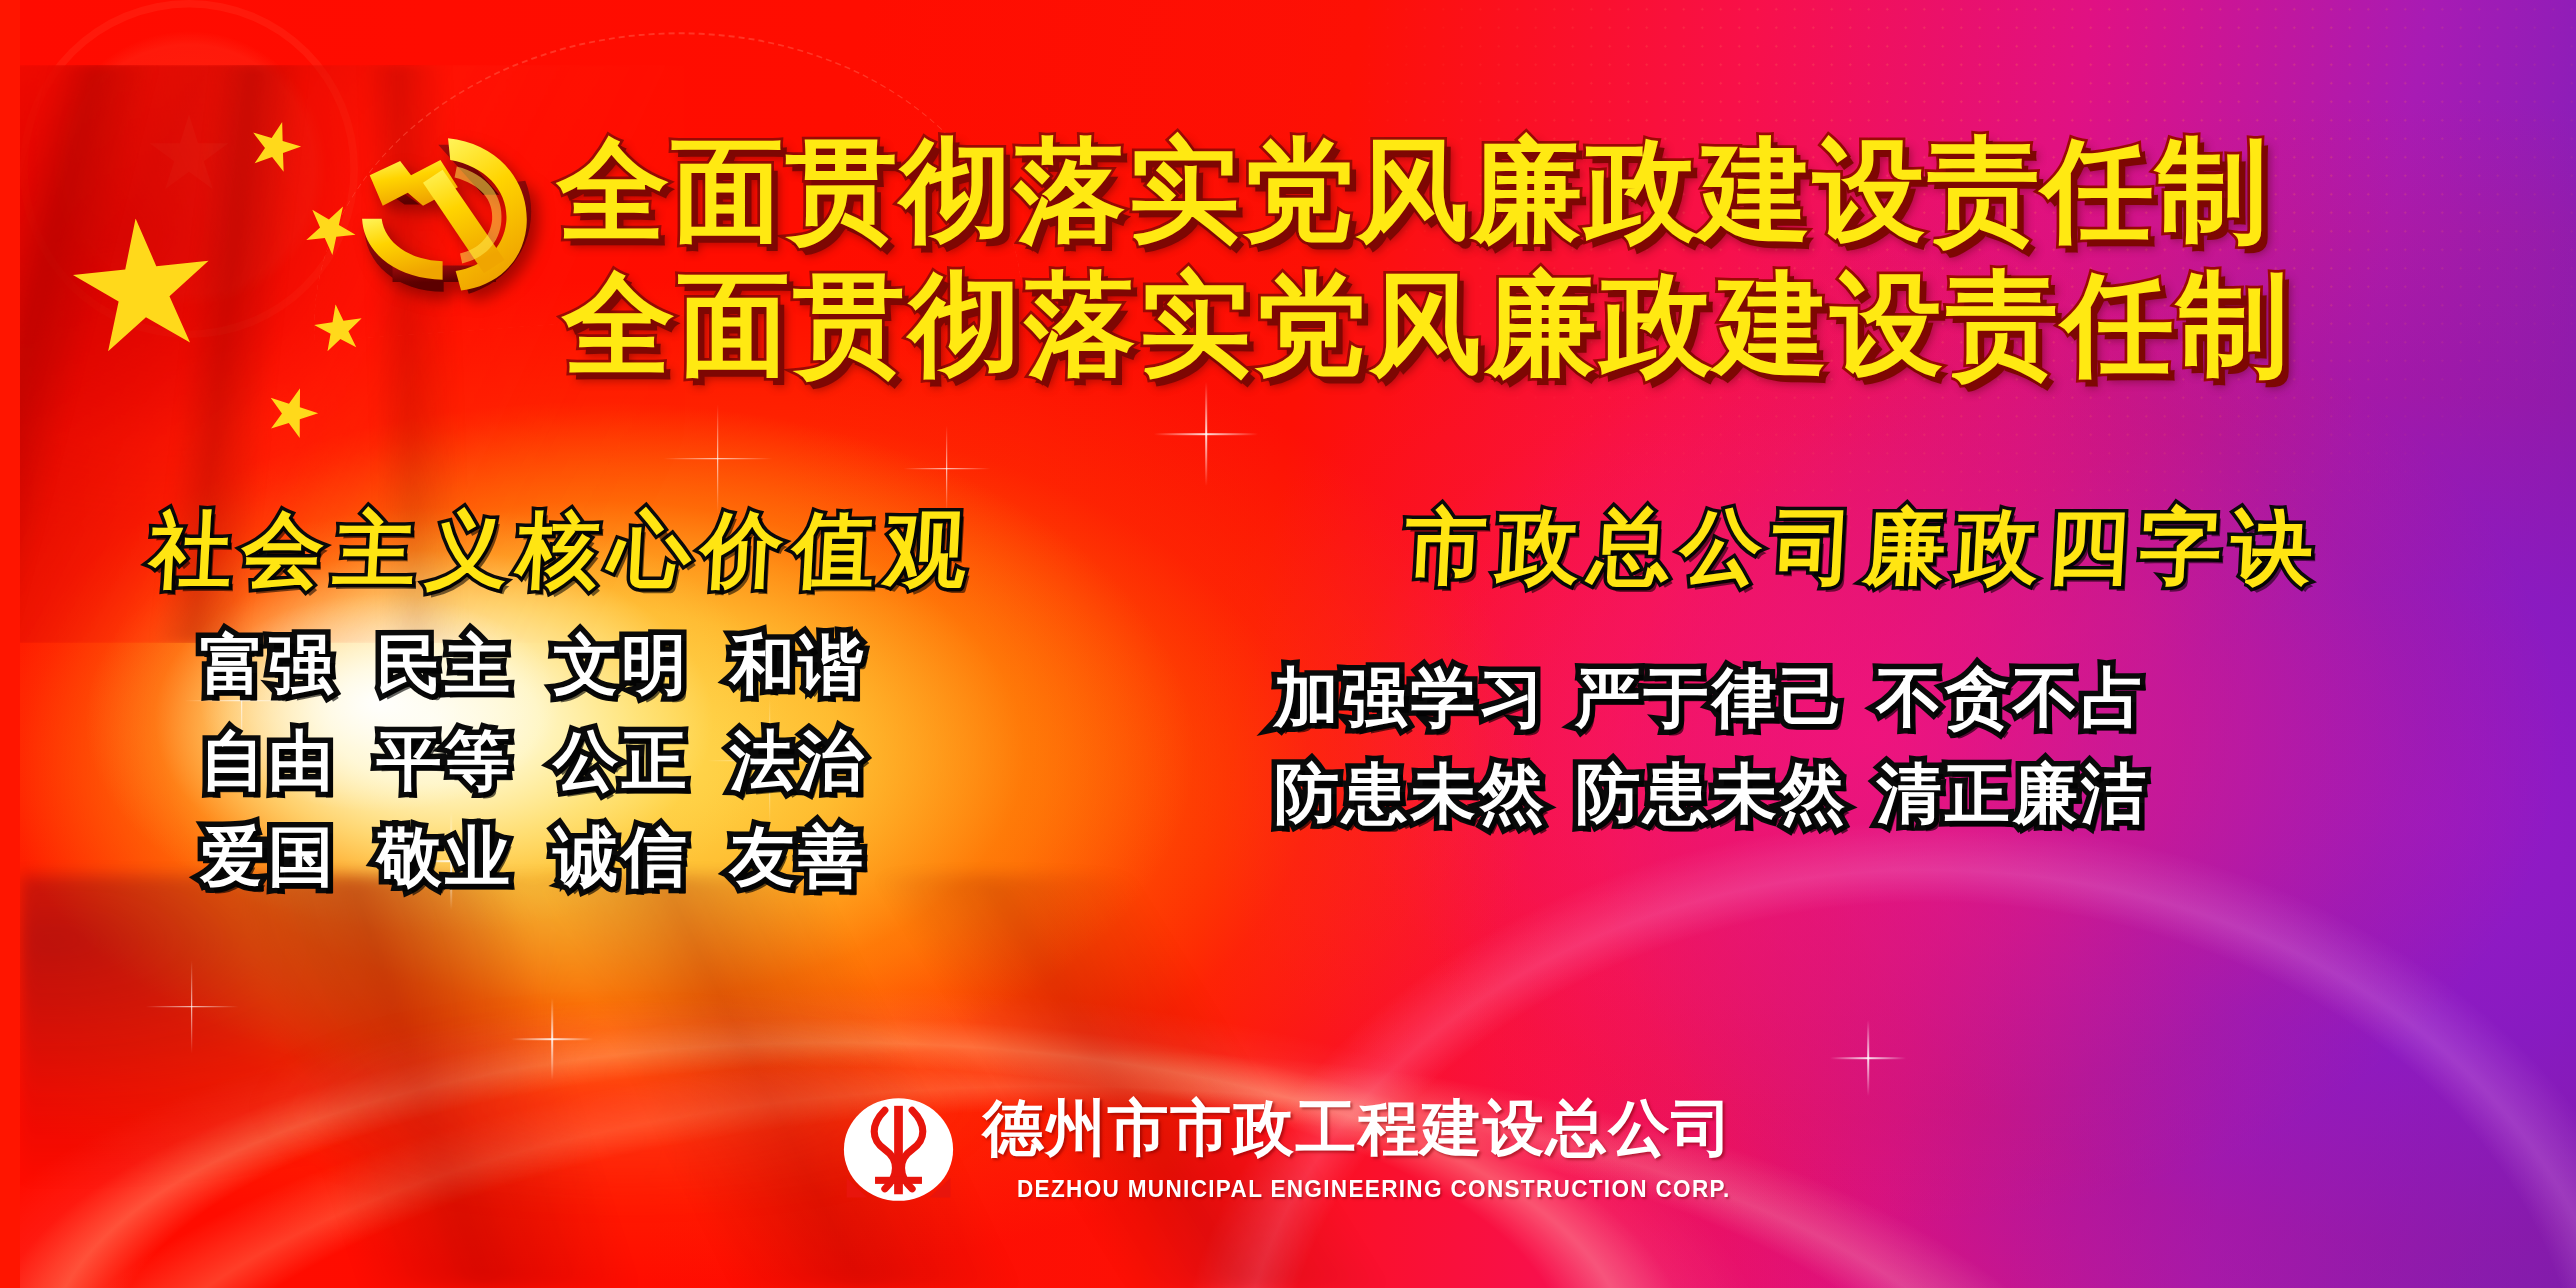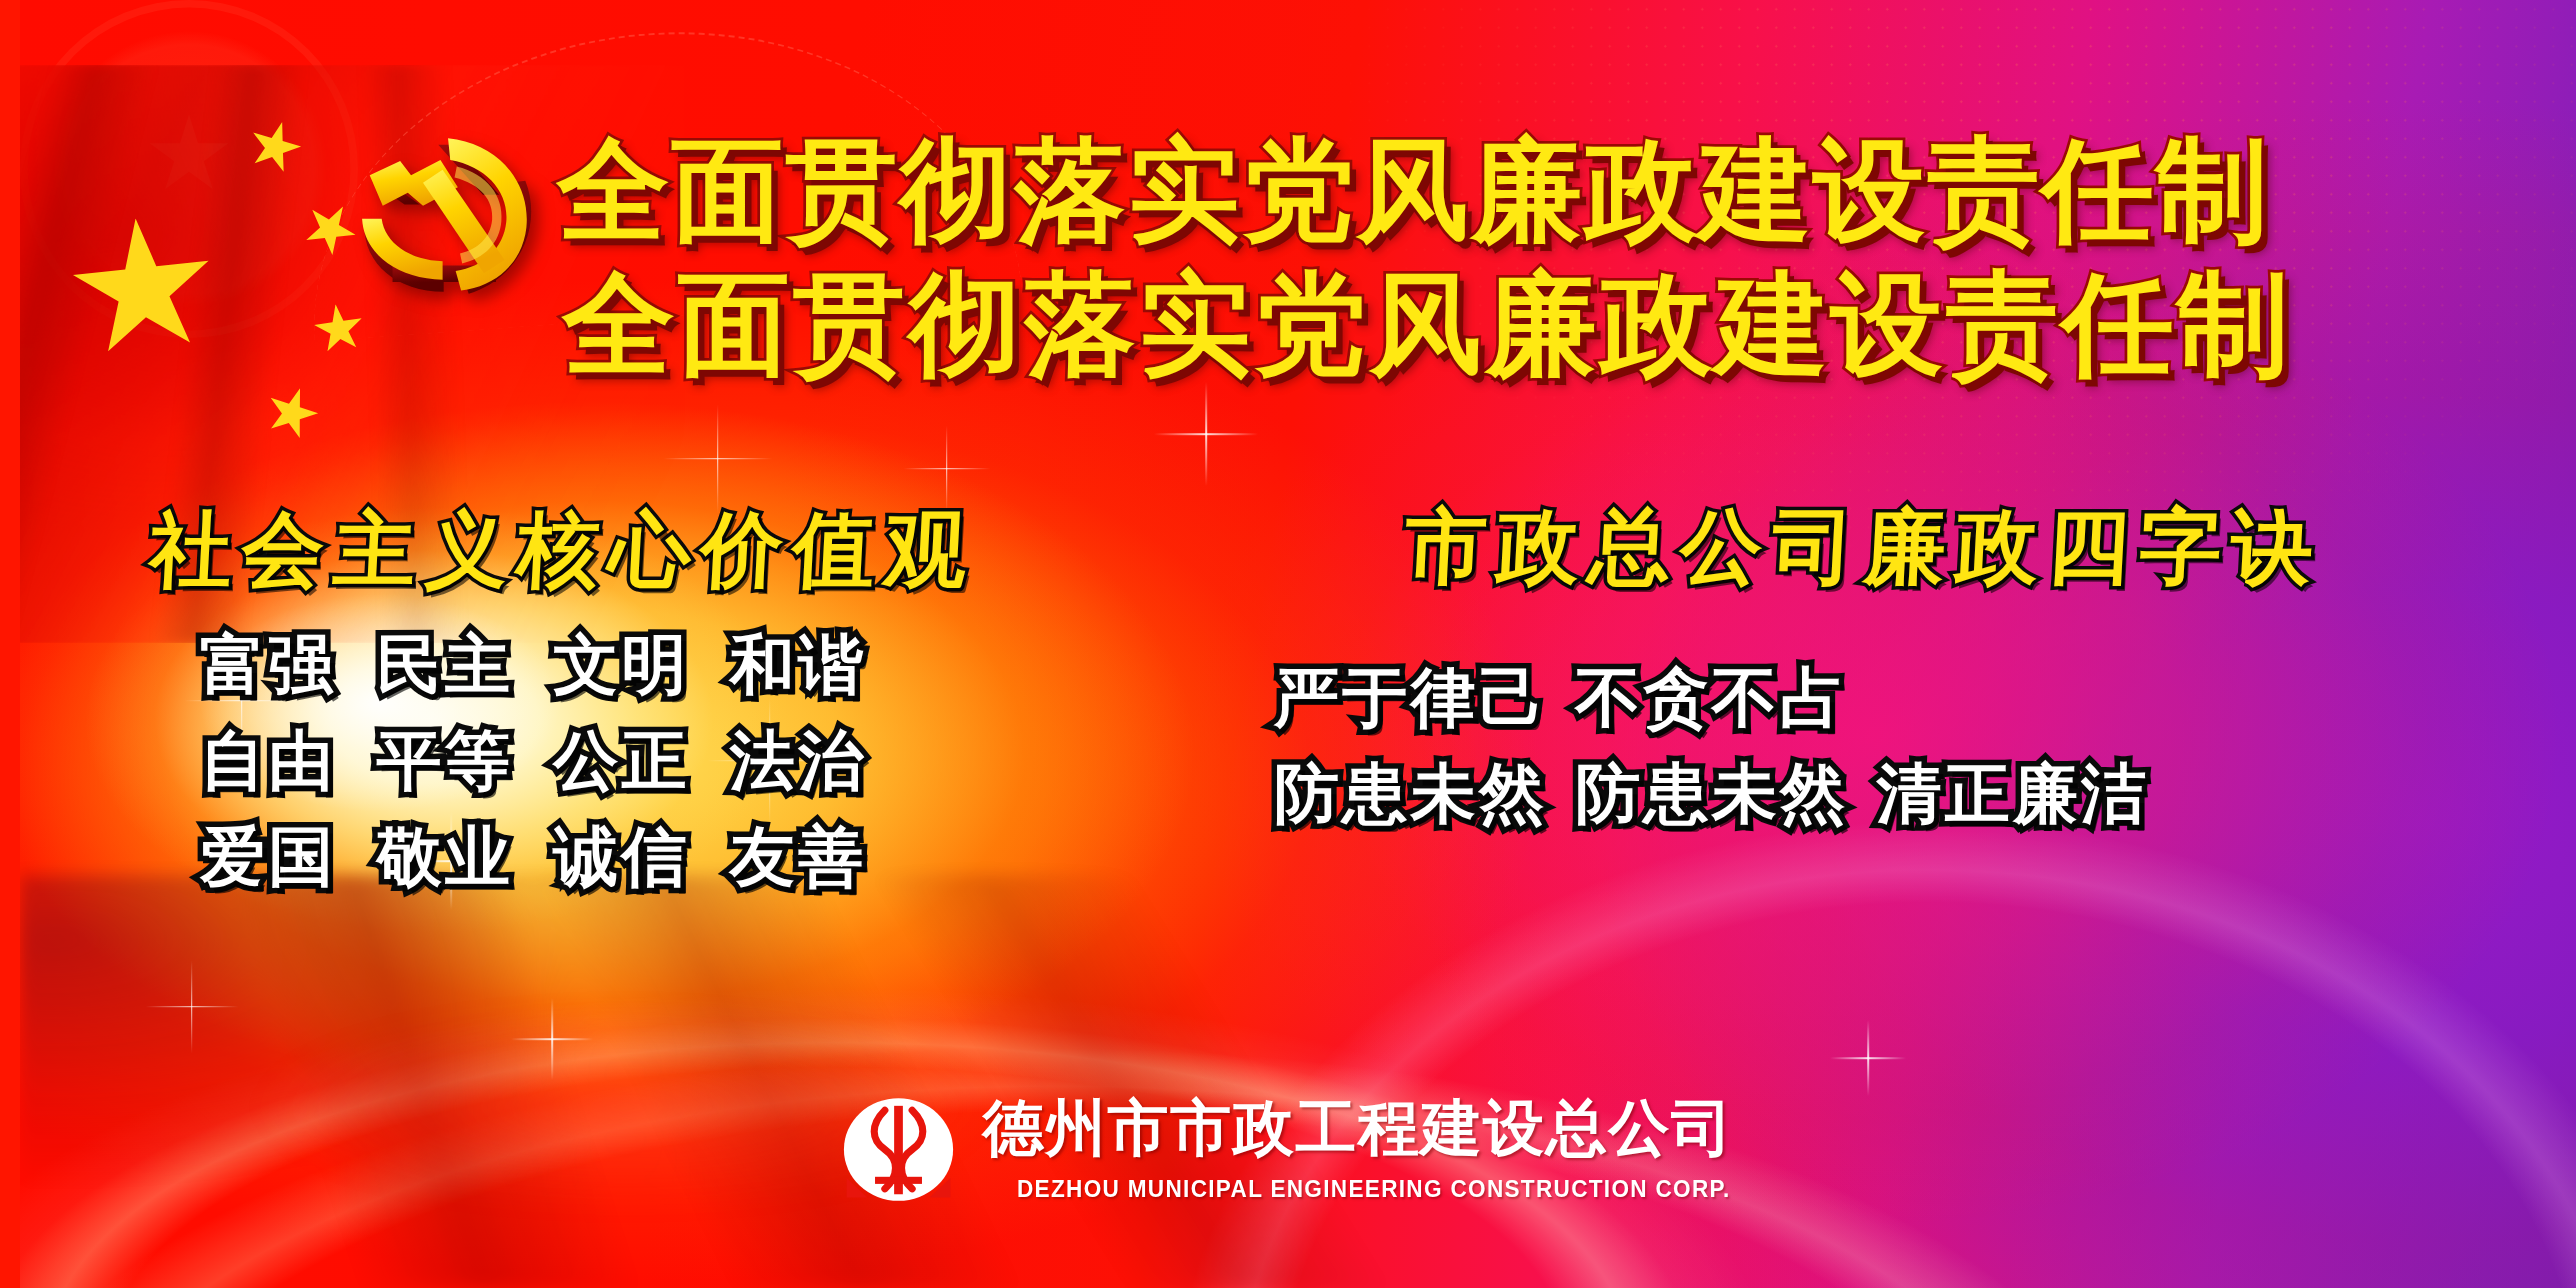--- a/index.html
+++ b/index.html
@@ -416,20 +416,21 @@
       <div class="value-row">
         <span class="value-item">爱国</span>
         <span class="value-item">敬业</span>
         <span class="value-item">诚信</span>
         <span class="value-item">友善</span>
       </div>
     </div>
 
     <div class="col" id="col-right">
       <div class="value-row">
+        <span class="value-item">加强学习</span>
         <span class="value-item">严于律己</span>
         <span class="value-item">不贪不占</span>
       </div>
       <div class="value-row">
         <span class="value-item">防患未然</span>
         <span class="value-item">防患未然</span>
         <span class="value-item">清正廉洁</span>
       </div>
     </div>
 

